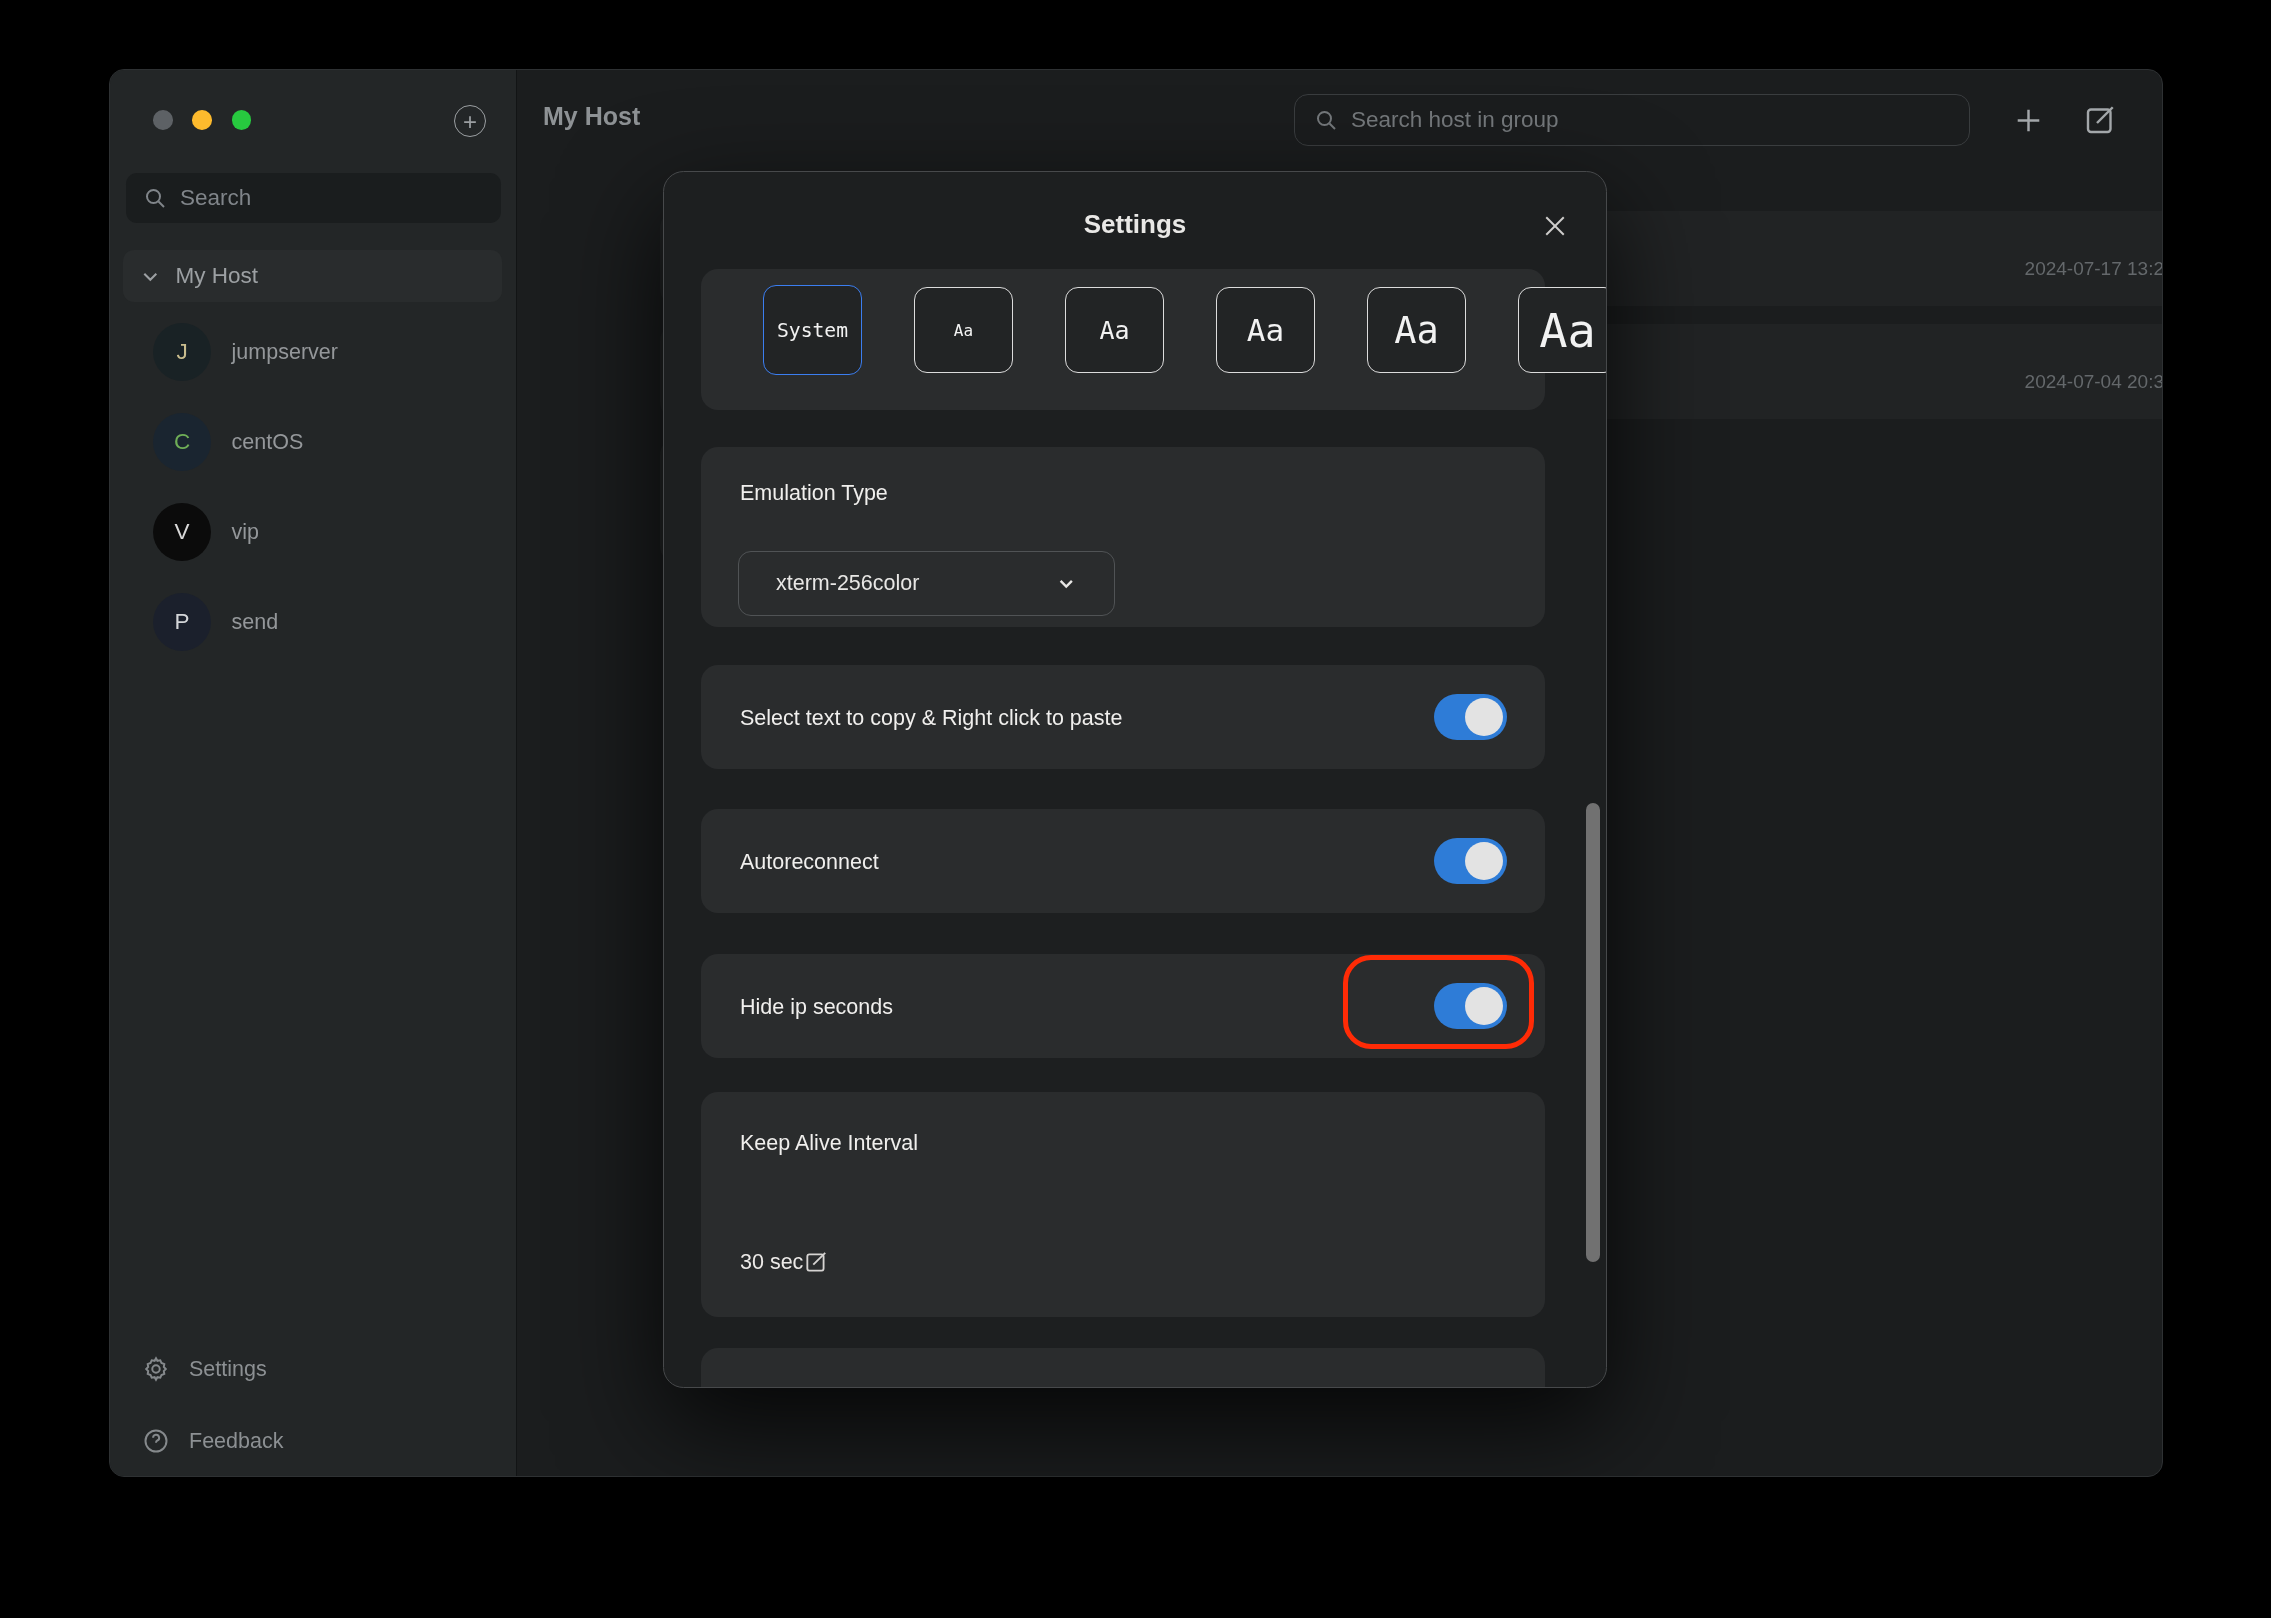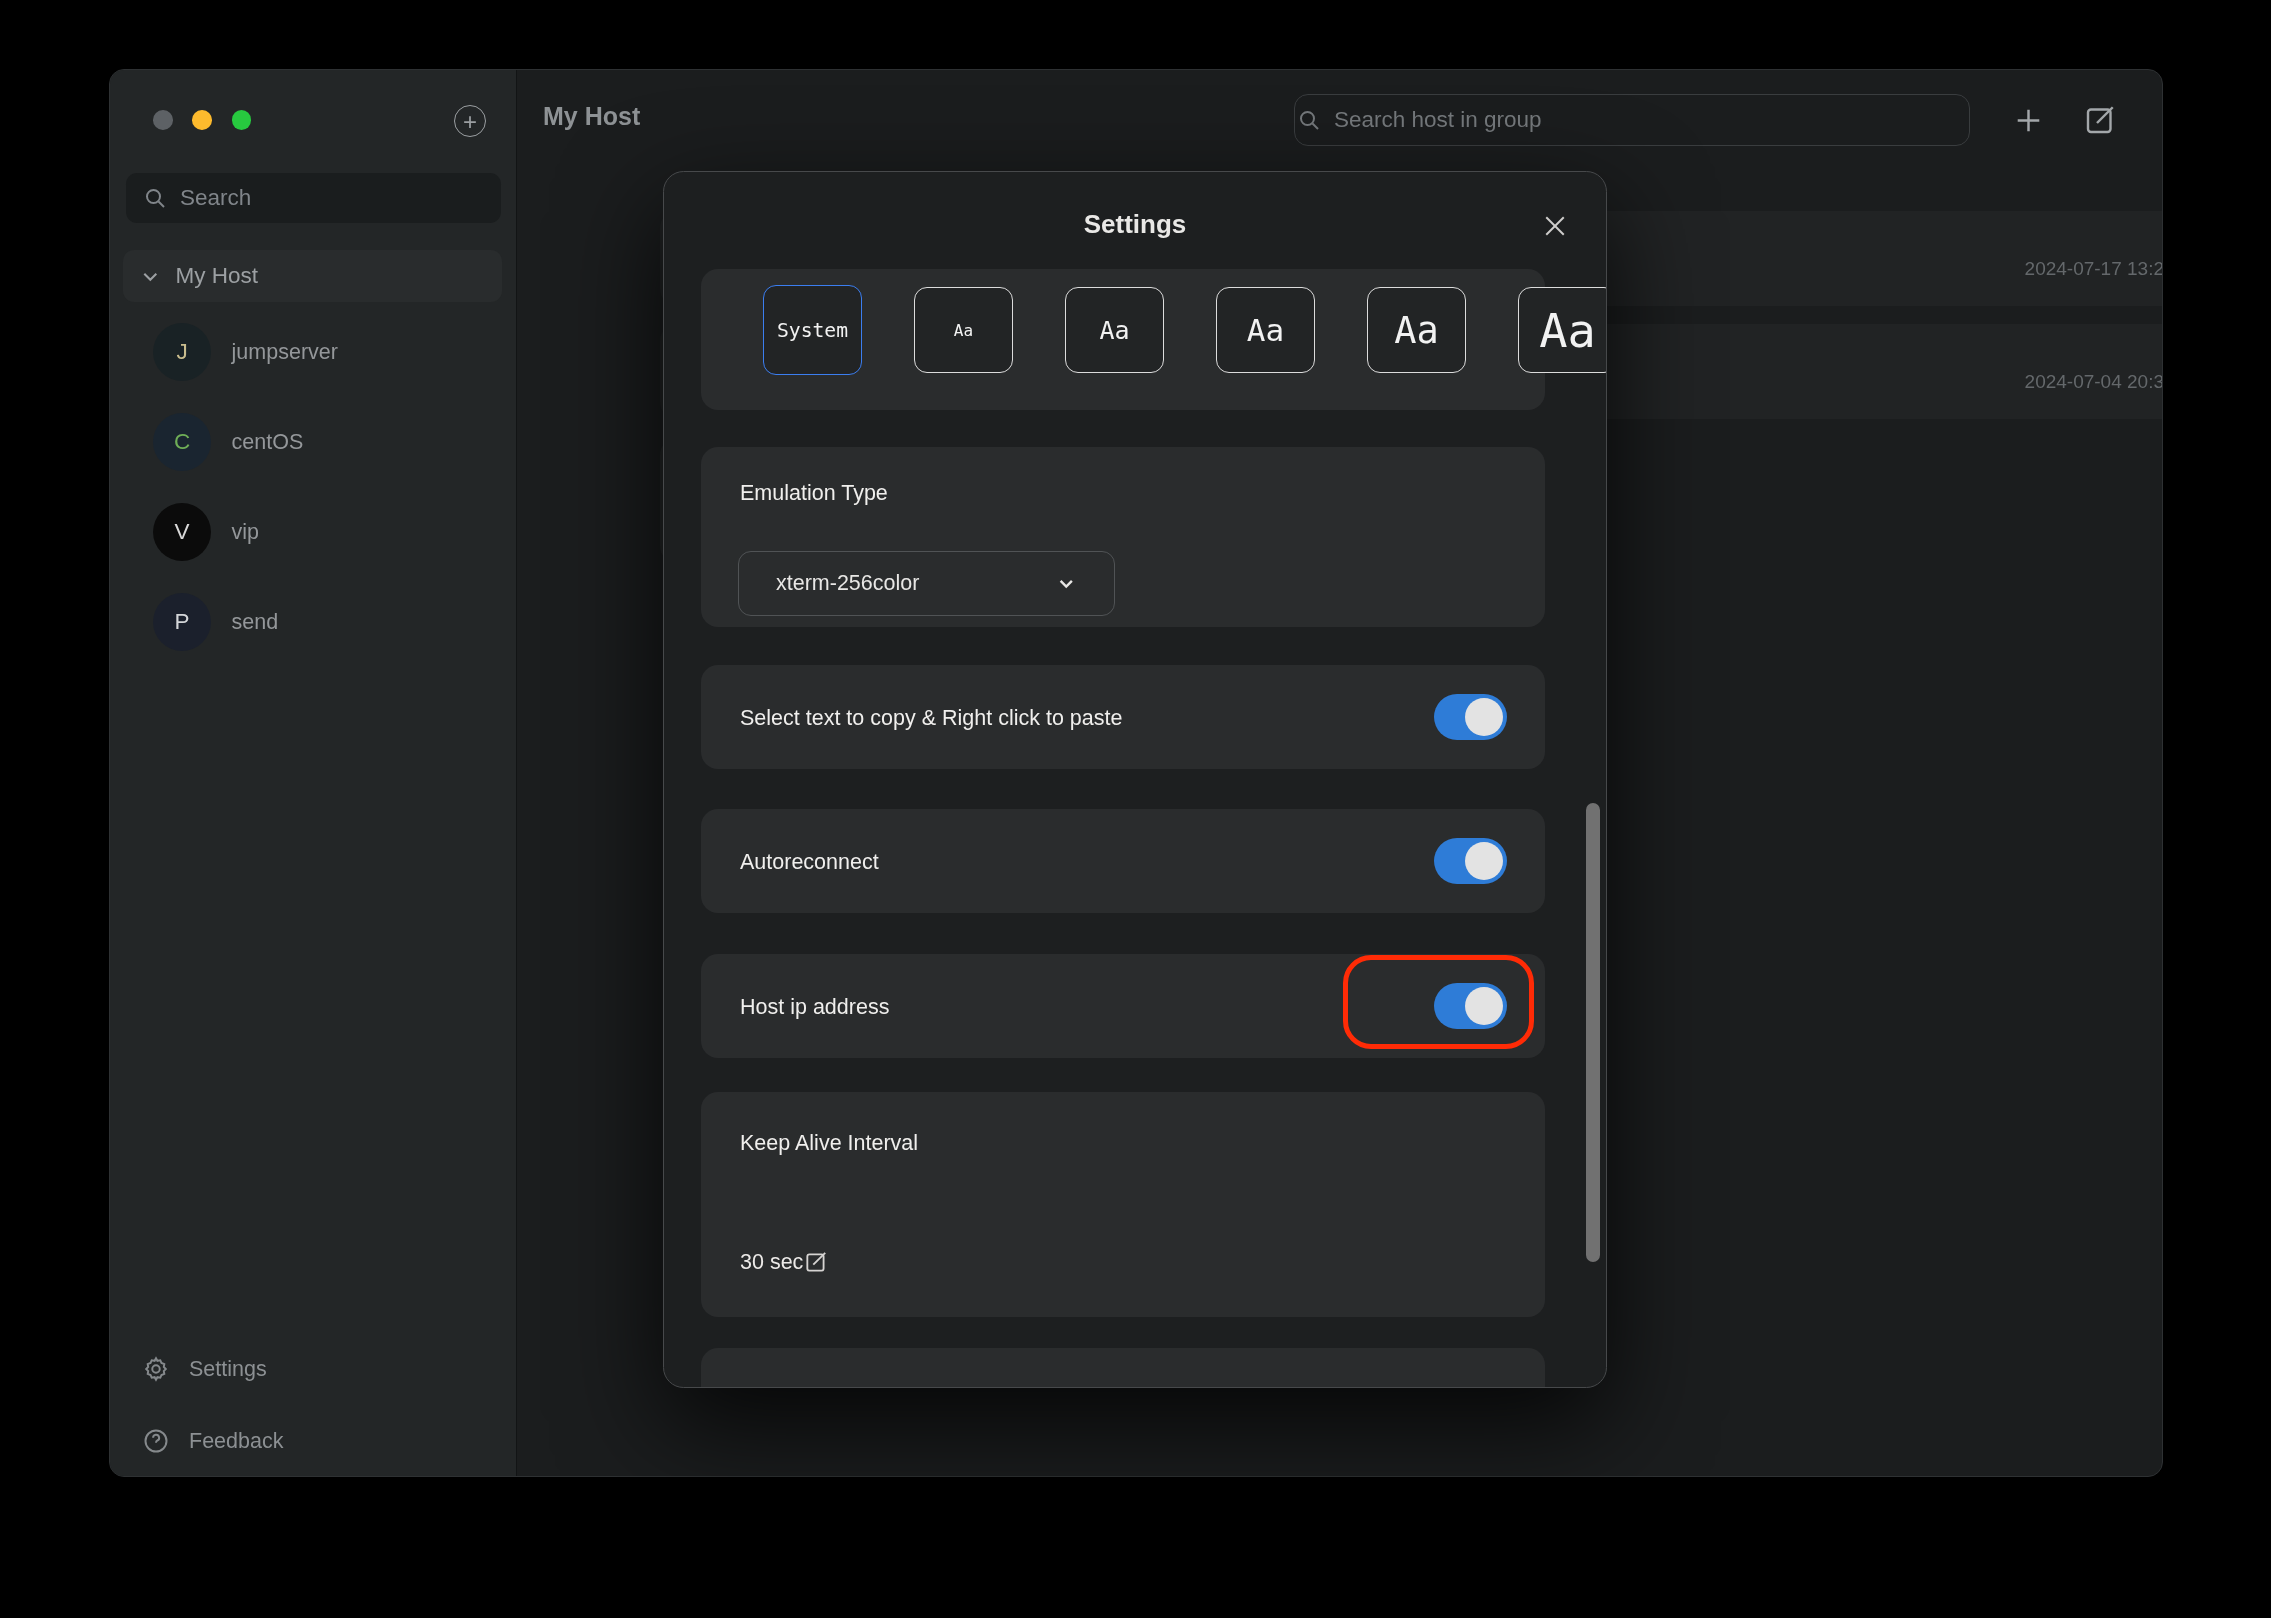--- a/index.html
+++ b/index.html
@@ -35,21 +35,21 @@
   .side-footer-item { position:absolute; left:32px; display:flex; align-items:center;
                       gap:19px; color:#8c9093; font-size:21.5px; cursor:pointer; }
   .side-footer-item .ficon { width:28px; height:28px; color:#85898c; }
 
   
   .main { position:absolute; left:407px; top:0; width:1647px; height:100%; }
   .main-title { position:absolute; left:26px; top:32px; font-size:25px; font-weight:700;
                 color:#8e9295; }
   .main-search { position:absolute; left:777px; top:24px; width:676px; height:52px;
                  border:1.9px solid #3a3d3f; border-radius:14px; display:flex;
-                 align-items:center; gap:13px; padding:0 2px; color:#75797c; }
+                 align-items:center; gap:13px; padding:0 19px; color:#75797c; }
   .main-search .ph { font-size:22.5px; }
   .hdr-icon { position:absolute; top:32px; width:37px; height:37px; color:#a3a7aa; cursor:pointer; }
 
   .host-row { position:absolute; left:143px; width:1573px; height:95px; background:#212324;
               border-radius:17px; }
   .host-row .mon { position:absolute; left:20.6px; top:24px; width:43px; height:47px; color:#6e7275; }
   .host-row .hname { position:absolute; left:90px; top:14px; font-size:21.5px; color:#a0a3a6; font-weight:500; }
   .host-row .hip { position:absolute; left:90px; top:47px; font-size:17px; color:#5f6366; }
   .host-row .hts { position:absolute; right:32px; top:47px; font-size:19px; color:#64686b; }
   .host-row-fragment { position:absolute; left:143px; width:468px; height:125px;
@@ -274,21 +274,21 @@
       <div class="card-label">Select text to copy &amp; Right click to paste</div>
       <div class="toggle"></div>
     </div>
 
     <div class="card card-toggle" style="top:637px">
       <div class="card-label">Autoreconnect</div>
       <div class="toggle"></div>
     </div>
 
     <div class="card card-toggle" style="top:782px">
-      <div class="card-label">Host ip address</div>
+      <div class="card-label">Hide ip seconds</div>
       <div class="hl-red"></div>
       <div class="toggle"></div>
     </div>
 
     <div class="card card-keepalive">
       <div class="ka-title">Keep Alive Interval</div>
       <div class="ka-value">
         <span>30 sec</span>
         <span class="eicon">
           <svg width="26" height="26" viewBox="0 0 24 24" fill="none" stroke="currentColor" stroke-width="1.7">

